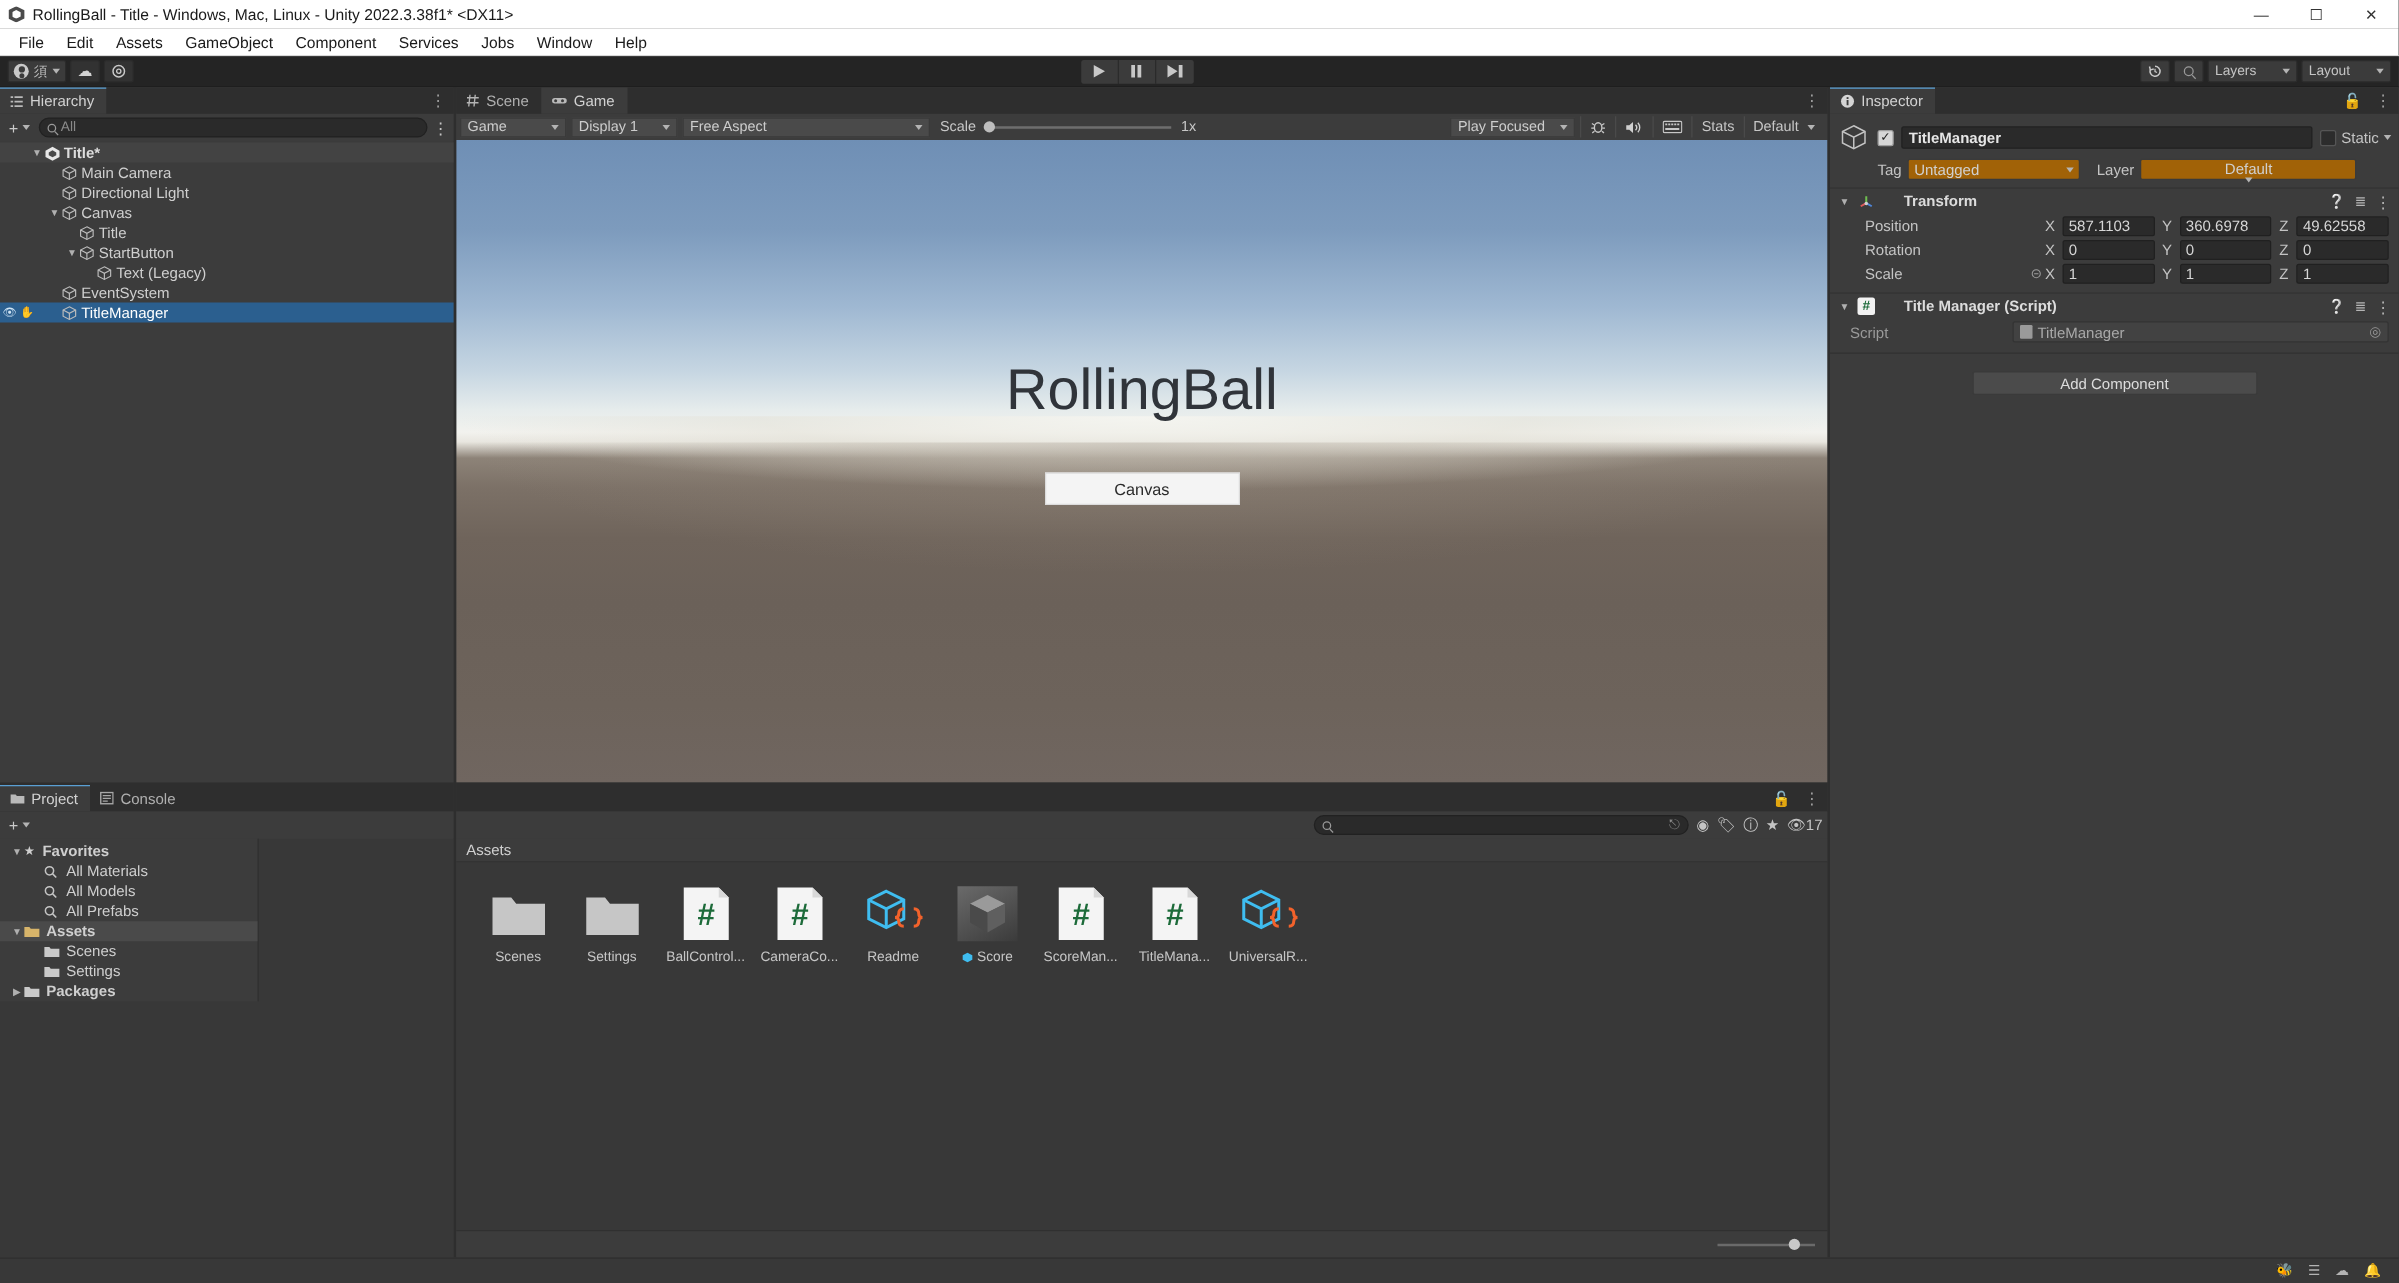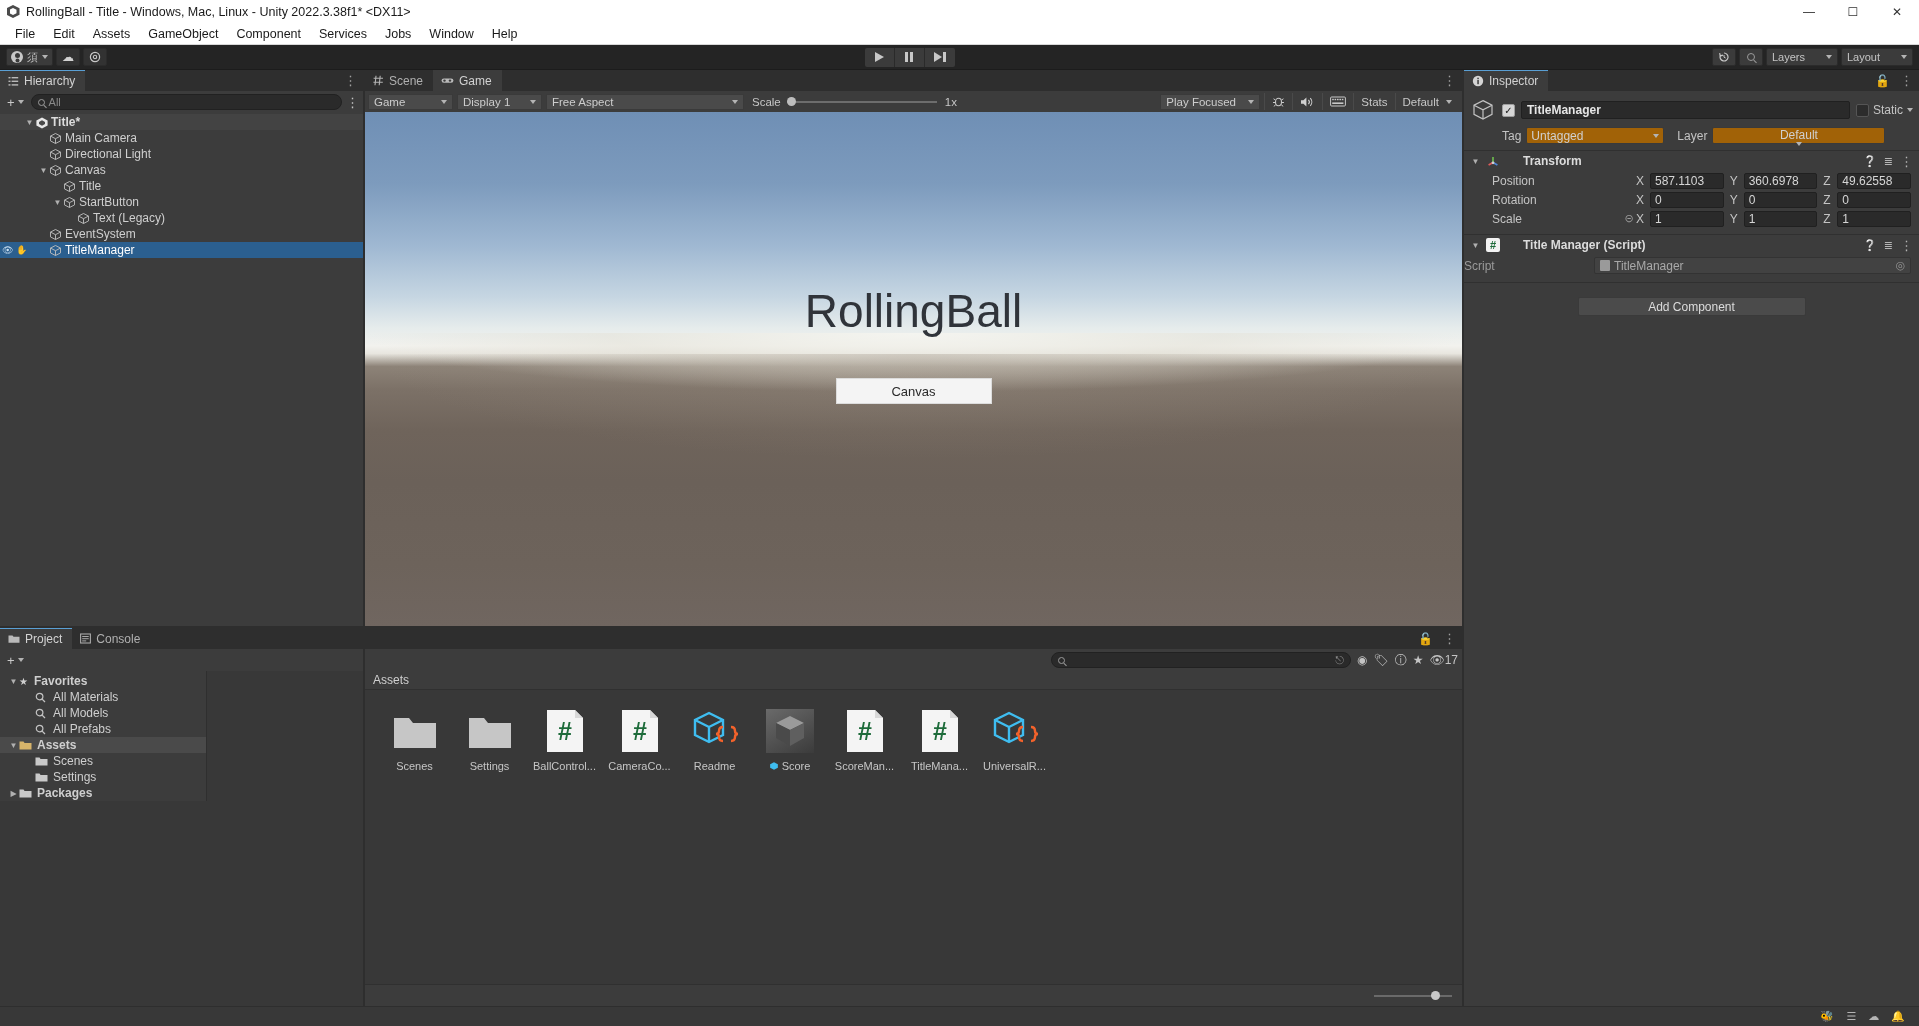--- a/index.html
+++ b/index.html
@@ -203,21 +203,21 @@
   .comp-sep { height:1px; background:#303030; }
   .comp-head { height:20px; display:flex; align-items:center; gap:5px; padding:0 6px; background:#3c3c3c;}
   .comp-title { font-size:12px; font-weight:bold; color:#dcdcdc; }
   .comp-tools { margin-left:auto; display:flex; align-items:center; gap:7px; color:#b5b5b5; font-size:11px;}
   .field-row { height:19px; display:flex; align-items:center; padding-left:28px; gap:0; }
   .field-label { width:130px; font-size:12px; color:#c4c4c4; }
   .axis { display:flex; align-items:center; flex:1; gap:3px; }
   .axis-lab { width:11px; text-align:left; font-size:12px; color:#c4c4c4; }
   .num-field { flex:1; height:16px; background:#2a2a2a; border:1px solid #202020; border-radius:2px; padding:0 4px; display:flex; align-items:center; font-size:12px; color:#d6d6d6;}
   .link-ico { width:14px; text-align:center; color:#9a9a9a; font-size:11px; }
-  .script-row { height:21px; display:flex; align-items:center; }
+  .script-row { height:21px; display:flex; align-items:center; padding-left:16px; }
   .script-label { width:130px; font-size:12px; color:#9a9a9a; }
   .obj-field { flex:1; margin-right:8px; height:17px; background:#424242; border:1px solid #333; border-radius:2px; display:flex; align-items:center; gap:4px; padding:0 5px; font-size:12px; color:#a9a9a9;}
   .obj-pick { margin-left:auto; font-size:11px; color:#9a9a9a; }
   .add-comp-wrap { display:flex; justify-content:center; padding: 14px 0 0 0; }
   .add-comp { width:228px; height:19px; background:#4b4b4b; border:1px solid #3a3a3a; border-radius:2px; display:flex; align-items:center; justify-content:center; font-size:12px; color:#dcdcdc;}
 
   
   .statusbar { height:20px; background:#383838; display:flex; align-items:center; justify-content:flex-end; gap:12px; padding-right:14px; flex:0 0 20px; border-top:1px solid #2e2e2e;}
   .status-ico { font-size:11px; color:#b4b4b4; }
 

